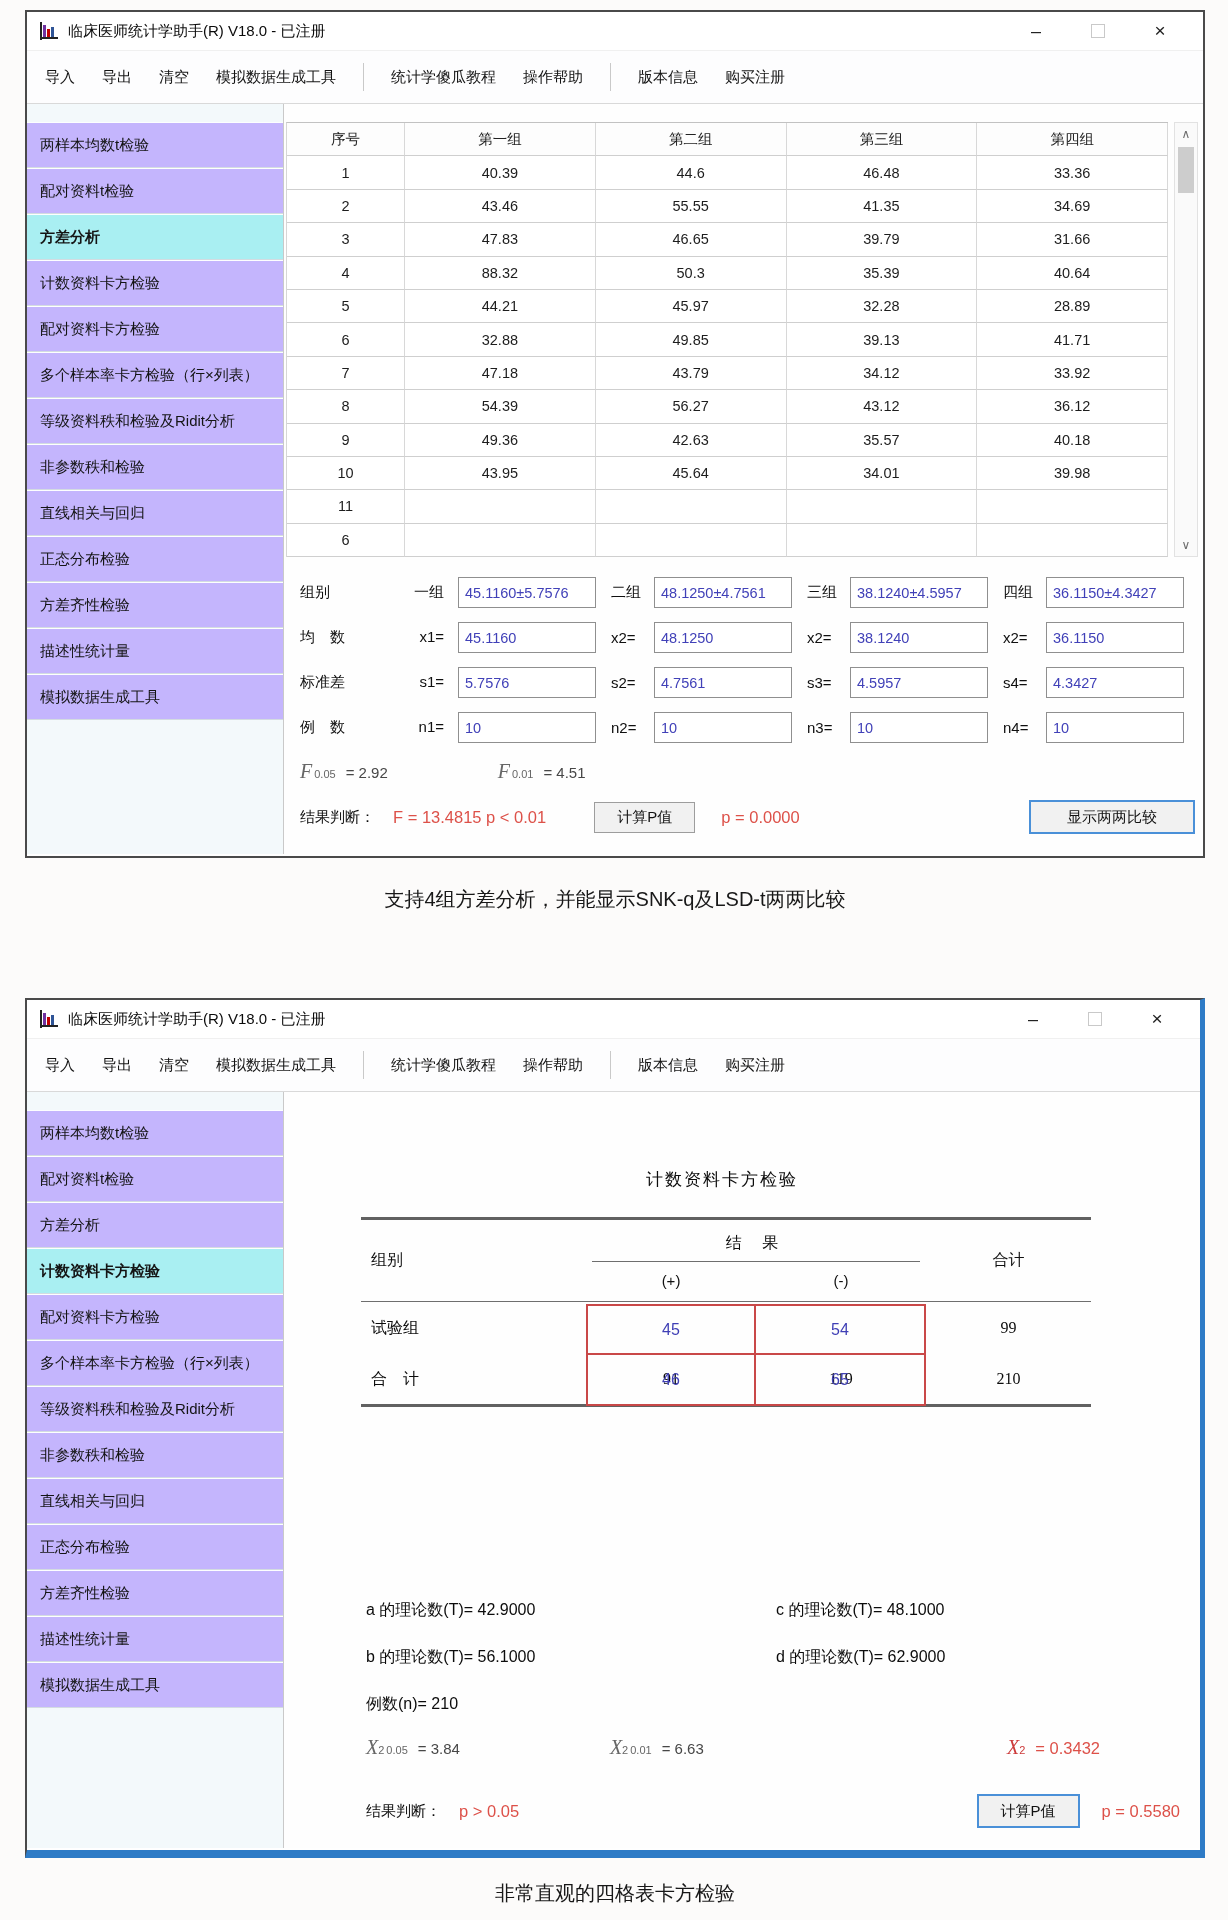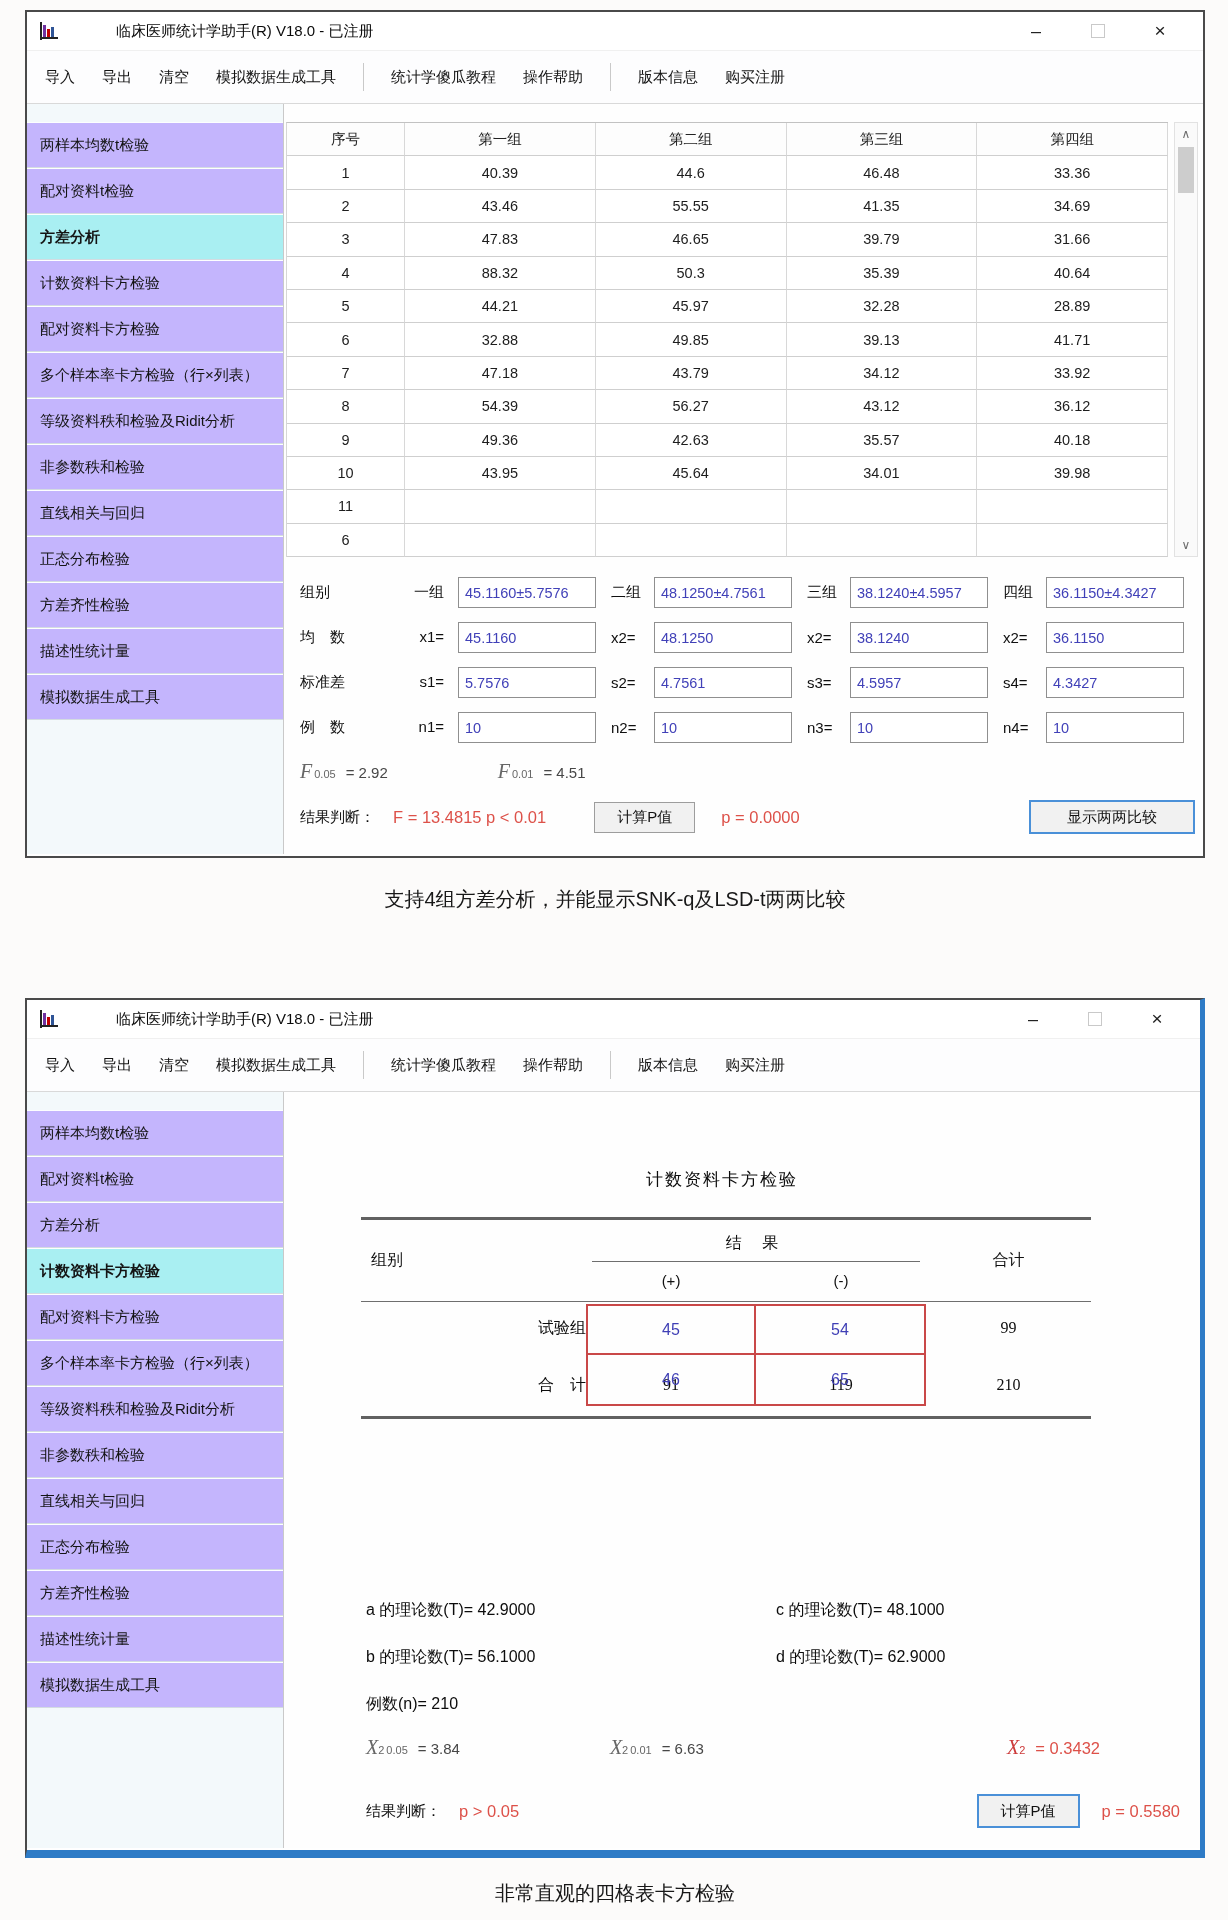--- a/index.html
+++ b/index.html
@@ -5,21 +5,21 @@
   html,body{margin:0;padding:0;}
   body{
     width:1228px;height:1920px;position:relative;overflow:hidden;
     background:#fcfbfa;font-family:"Liberation Sans",sans-serif;color:#111;
   }
   
   .window{position:absolute;left:25px;width:1180px;background:#ffffff;
     border:2px solid #4a4a4a;box-sizing:border-box;}
   #win1{top:10px;height:848px;}
   #win2{top:998px;height:860px;border-right:5px solid #2e7bc6;border-bottom:8px solid #2e7bc6;}
-  .titlebar{height:38px;display:flex;align-items:center;padding:0 12px;background:#fff;gap:48px;}
+  .titlebar{height:38px;display:flex;align-items:center;padding:0 12px;background:#fff;}
   .app-icon{width:20px;height:20px;margin-right:9px;flex:0 0 auto;}
   .title-text{font-size:15px;color:#0a0a0a;}
   .win-controls{margin-left:auto;display:flex;align-items:center;}
   .ctl{width:62px;text-align:center;color:#222;}
   .ctl-min{font-size:18px;line-height:38px;}
   .ctl-max{display:flex;align-items:center;justify-content:center;}
   .ctl-max .sq{width:12px;height:12px;border:1px solid #c9c9c9;}
   .ctl-close{font-size:19px;line-height:38px;}
   .menubar{height:52px;display:flex;align-items:center;padding-left:18px;
     background:#fdfdfe;border-top:1px solid #f0f0f0;border-bottom:1px solid #d9d9d9;font-size:15px;}
@@ -79,22 +79,22 @@
   .chi-head{display:grid;grid-template-columns:225px 340px 165px;
     border-top:3px solid #616161;border-bottom:1.5px solid #6e6e6e;}
   .ch-group{display:flex;align-items:center;padding-left:10px;font-size:16px;}
   .ch-result{font-size:16px;padding:13px 0 7px;letter-spacing:8px;text-align:center;}
   .ch-underline{border-bottom:1.5px solid #6e6e6e;margin:0 6px;}
   .ch-signs{display:grid;grid-template-columns:1fr 1fr;}
   .ch-sign{padding:10px 0 12px;font-size:15px;text-align:center;}
   .ch-total{display:flex;align-items:center;justify-content:center;font-size:16px;}
   .chi-rows{position:relative;border-bottom:3px solid #616161;}
   .chi-row{display:grid;grid-template-columns:225px 170px 170px 165px;height:52px;align-items:center;}
-  .chi-row.totals{height:62px;}
-  .chi-row .lbl{padding-left:10px;font-size:16px;color:#0c0c0c;white-space:nowrap;text-align:right;}
+  .chi-row.totals{height:50px;}
+  .chi-row .lbl{padding-left:10px;font-size:16px;color:#0c0c0c;white-space:nowrap;}
   .chi-row .num{text-align:center;font-size:16px;color:#0c0c0c;font-family:Liberation Serif, serif;}
   .red-box{position:absolute;top:2px;left:225px;width:340px;height:102px;
     display:grid;grid-template-columns:1fr 1fr;grid-template-rows:1fr 1fr;box-sizing:border-box;}
   .red-cell{border:2px solid #c94848;display:flex;align-items:center;justify-content:center;
     font-size:16px;color:#3f3fb5;box-sizing:border-box;}
   .red-cell:nth-child(2){border-left:none;}
   .red-cell:nth-child(3){border-top:none;}
   .red-cell:nth-child(4){border-top:none;border-left:none;}
   .chi-theory{position:absolute;top:508px;left:82px;right:40px;font-size:16px;color:#0c0c0c;}
   .t-grid{display:grid;grid-template-columns:410px auto;row-gap:26px;}

